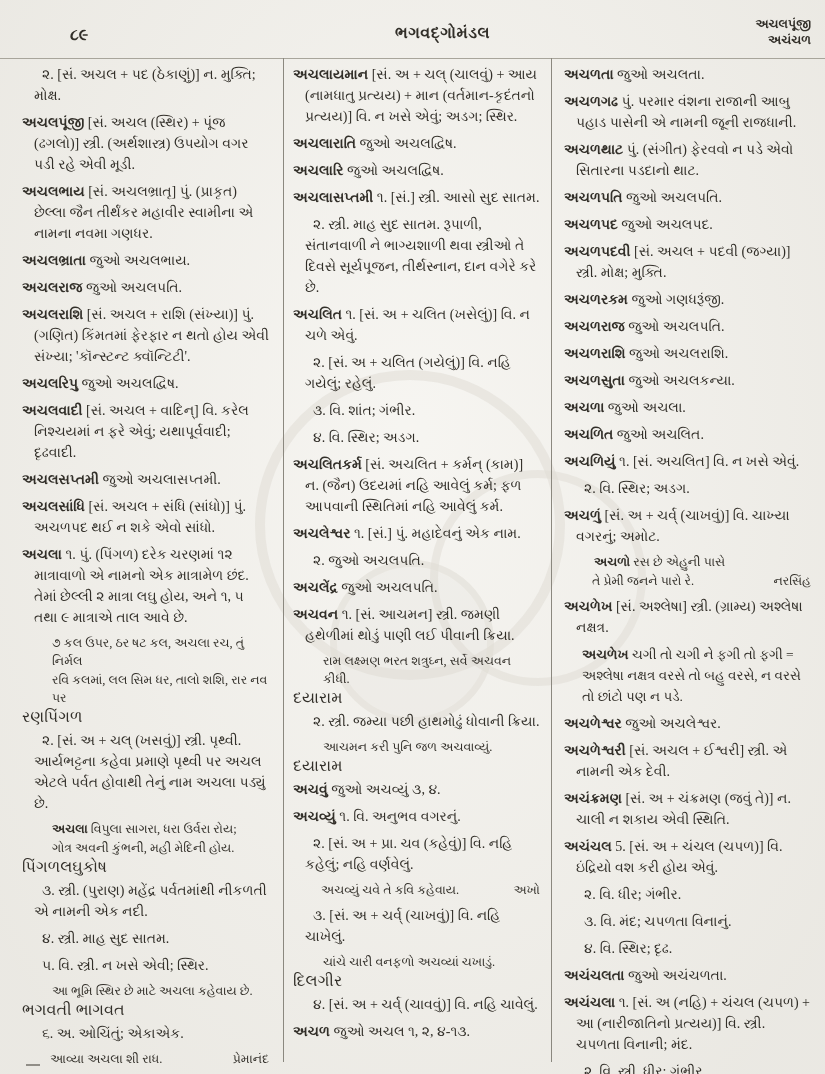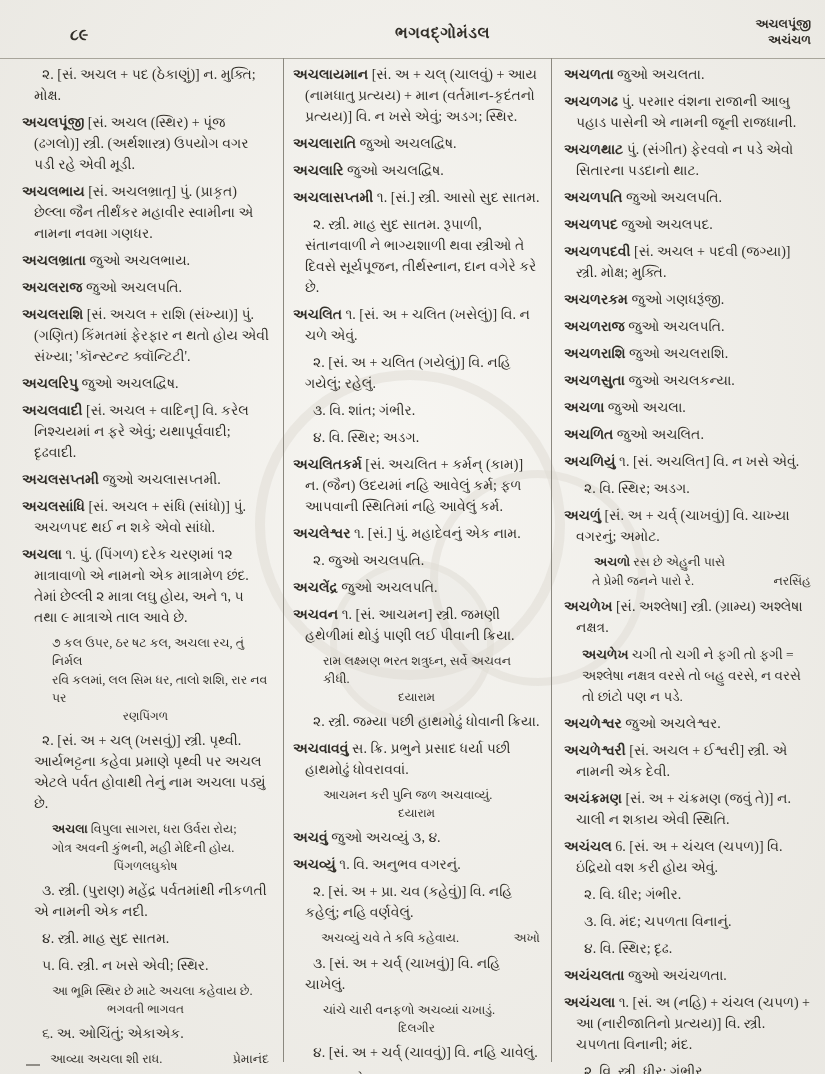--- a/index.html
+++ b/index.html
@@ -27,21 +27,21 @@
   
   .cols{position:absolute;top:64px;left:22px;width:790px;display:flex;gap:24px;}
   .col{width:247px;font-size:14px;line-height:21px;}
   .vrule{position:absolute;top:58px;bottom:12px;width:1px;background:#8b887f;}
   .vr1{left:283px;} .vr2{left:551px;}
   .col p{margin:0 0 6px 0;}
   p.entry{padding-left:12px;text-indent:-12px;}
   p.sense{padding-left:12px;text-indent:8px;}
   p.idiom{padding-left:18px;font-size:13.5px;}
   p.verse{padding-left:30px;font-size:12.5px;line-height:18px;margin-bottom:1px;}
-  p.attr{text-align:center;font-size:12px;line-height:17px;margin-bottom:5px;}
+  p.attr{text-align:left;font-size:16px;line-height:17px;margin-bottom:5px;}
   p.verseattr{display:flex;justify-content:space-between;padding-left:28px;font-size:12.5px;line-height:18px;align-items:flex-end;}
   p.verseattr .src{padding-left:8px;white-space:nowrap;}
   .hw{font-weight:bold;text-align:center;}
   .footmark{position:absolute;left:26px;bottom:8px;width:14px;height:2px;background:#55524b;opacity:.6;}
 </style>
 </head>
 <body>
 
 <div class="paper-noise"></div>
 
@@ -101,21 +101,20 @@
       <p class="sense"><span>૩. વિ. શાંત; ગંભીર.</span></p>
       <p class="sense"><span>૪. વિ. સ્થિર; અડગ.</span></p>
       <p class="entry"><span class="hw">અચલિતકર્મ </span><span>[સં. અચલિત + કર્મન્ (કામ)] ન. (જૈન) ઉદયમાં નહિ આવેલું કર્મ; ફળ આપવાની સ્થિતિમાં નહિ આવેલું કર્મ.</span></p>
       <p class="entry"><span class="hw">અચલેશ્વર </span><span>૧. [સં.] પું. મહાદેવનું એક નામ.</span></p>
       <p class="sense"><span>૨. જુઓ અચલપતિ.</span></p>
       <p class="entry"><span class="hw">અચલેંદ્ર </span><span>જુઓ અચલપતિ.</span></p>
       <p class="entry"><span class="hw">અચવન </span><span>૧. [સં. આચમન] સ્ત્રી. જમણી હથેળીમાં થોડું પાણી લઈ પીવાની ક્રિયા.</span></p>
       <p class="verse"><span>રામ લક્ષ્મણ ભરત શત્રુઘ્ન, સર્વે અચવન કીધી.</span></p>
       <p class="attr"><span>દયારામ</span></p>
       <p class="sense"><span>૨. સ્ત્રી. જમ્યા પછી હાથમોઢું ધોવાની ક્રિયા.</span></p>
-      <p class="entry"><span class="hw">અચવાવવું </span><span>સ. ક્રિ. પ્રભુને પ્રસાદ ધર્યા પછી હાથમોઢું ધોવરાવવાં.</span></p>
       <p class="verse"><span>આચમન કરી પુનિ જળ અચવાવ્યું.</span></p>
       <p class="attr"><span>દયારામ</span></p>
       <p class="entry"><span class="hw">અચવું </span><span>જુઓ અચવ્યું ૩, ૪.</span></p>
       <p class="entry"><span class="hw">અચવ્યું </span><span>૧. વિ. અનુભવ વગરનું.</span></p>
       <p class="sense"><span>૨. [સં. અ + પ્રા. ચવ (કહેવું)] વિ. નહિ કહેલું; નહિ વર્ણવેલું.</span></p>
       <p class="verseattr">
         <span>અચવ્યું ચવે તે કવિ કહેવાય.</span>
         <span class="src">અખો</span>
       </p>
       <p class="sense"><span>૩. [સં. અ + ચર્વ્ (ચાખવું)] વિ. નહિ ચાખેલું.</span></p>
@@ -143,21 +142,21 @@
       <p class="verse"><span class="hw">અચળો </span><span>રસ છે એહુની પાસે</span></p>
       <p class="verseattr">
         <span>તે પ્રેમી જનને પારો રે.</span>
         <span class="src">નરસિંહ</span>
       </p>
       <p class="entry"><span class="hw">અચળેખ </span><span>[સં. અશ્લેષા] સ્ત્રી. (ગ્રામ્ય) અશ્લેષા નક્ષત્ર.</span></p>
       <p class="idiom"><span class="hw">અચળેખ </span><span>ચગી તો ચગી ને ફગી તો ફગી = અશ્લેષા નક્ષત્ર વરસે તો બહુ વરસે, ન વરસે તો છાંટો પણ ન પડે.</span></p>
       <p class="entry"><span class="hw">અચળેશ્વર </span><span>જુઓ અચલેશ્વર.</span></p>
       <p class="entry"><span class="hw">અચળેશ્વરી </span><span>[સં. અચલ + ઈશ્વરી] સ્ત્રી. એ નામની એક દેવી.</span></p>
       <p class="entry"><span class="hw">અચંક્રમણ </span><span>[સં. અ + ચંક્રમણ (જવું તે)] ન. ચાલી ન શકાય એવી સ્થિતિ.</span></p>
-      <p class="entry"><span class="hw">અચંચલ </span><span>6. [સં. અ + ચંચલ (ચપળ)] વિ. ઇંદ્રિયો વશ કરી હોય એવું.</span></p>
+      <p class="entry"><span class="hw">અચંચલ </span><span>5. [સં. અ + ચંચલ (ચપળ)] વિ. ઇંદ્રિયો વશ કરી હોય એવું.</span></p>
       <p class="sense"><span>૨. વિ. ધીર; ગંભીર.</span></p>
       <p class="sense"><span>૩. વિ. મંદ; ચપળતા વિનાનું.</span></p>
       <p class="sense"><span>૪. વિ. સ્થિર; દૃઢ.</span></p>
       <p class="entry"><span class="hw">અચંચલતા </span><span>જુઓ અચંચળતા.</span></p>
       <p class="entry"><span class="hw">અચંચલા </span><span>૧. [સં. અ (નહિ) + ચંચલ (ચપળ) + આ (નારીજાતિનો પ્રત્યય)] વિ. સ્ત્રી. ચપળતા વિનાની; મંદ.</span></p>
       <p class="sense"><span>૨. વિ. સ્ત્રી. ધીર; ગંભીર.</span></p>
     </div>
   </div>
 
 <div class="vrule vr1"></div>

